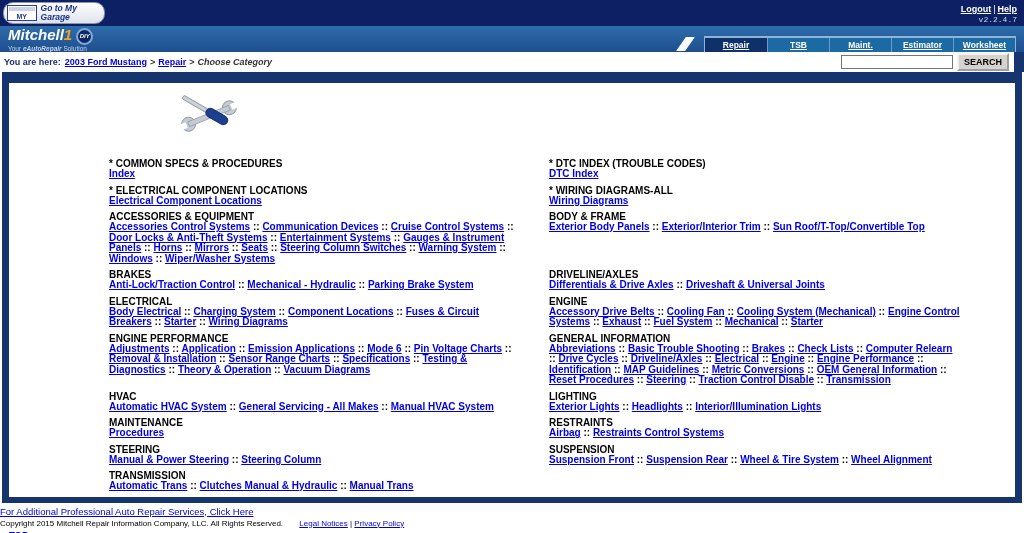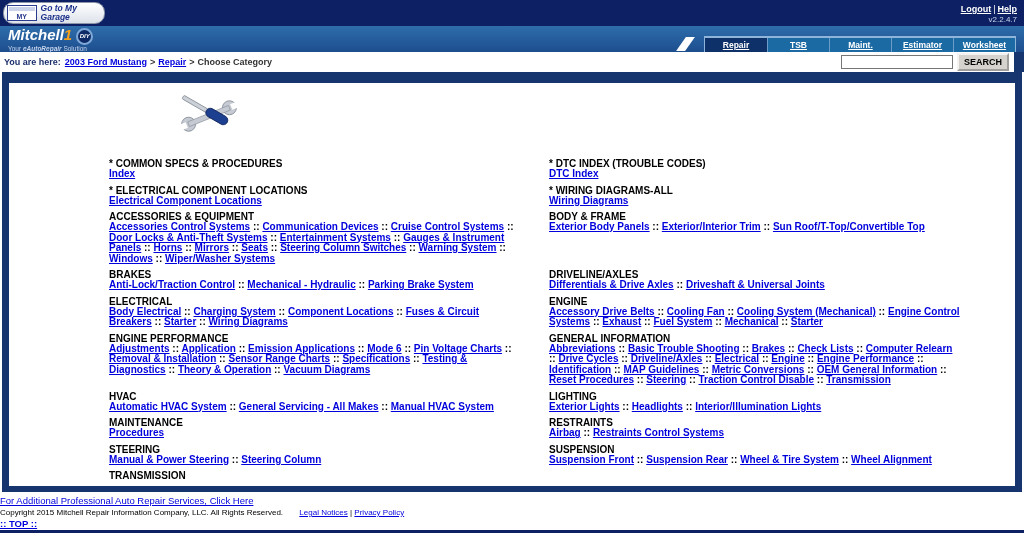--- a/index.html
+++ b/index.html
@@ -12,21 +12,21 @@
   .garage-btn { margin: 2px 0 0 3px; height: 22px; width: 102px; background: linear-gradient(#ffffff, #dde2ea);
     border: 1px solid #8d96a8; border-radius: 10px; display: flex; align-items: center; gap: 4px; padding: 1px 3px; cursor: pointer; }
   .plate { width: 33px; height: 16px; border: 1px solid #2a3b8f; background: #fff; position: relative;
     font-size: 7px; font-weight: bold; color: #2a3b8f; text-align: center; line-height: 22px; overflow: hidden; }
   .plate::before { content: ""; position: absolute; top: 1px; left: 1px; right: 1px; height: 4px; background: #c9d2e8; }
   .garage-label { color: #1a2f8a; font-style: italic; font-weight: bold; font-size: 8.5px; line-height: 9px; text-align: left; }
   .top-right { text-align: right; padding: 4px 7px 0 0; }
   .top-links { font-size: 9px; font-weight: bold; color: #fff; }
   .top-links a { color: #fff; text-decoration: underline; }
   .top-links .pipe { font-weight: normal; margin: 0 2px; }
-  .version { color: #ccd6ee; font-size: 8px; margin-top: 1px; }
+  .version { color: #ccd6ee; font-size: 8px; margin-top: 1px; font-family: Liberation Mono, monospace; }
 
   
   .bluebar { height: 26px; background: linear-gradient(180deg, var(--bar_blue_top, #2f6dab), var(--bar_blue_bottom, #1d4e8e)); position: relative; }
   .brand { position: absolute; left: 8px; top: 2px; line-height: 14px; }
   .brand-name { font-size: 15px; font-weight: bold; font-style: italic; color: #fff; }
   .brand-one { color: var(--brand_orange, #f7a01b); }
   .brand-badge { display: inline-block; width: 17px; height: 17px; border-radius: 50%; background: #0d2a66;
     border: 2px solid #7fa9d9; color: #fff; font-size: 6px; font-style: italic; font-weight: bold;
     text-align: center; line-height: 13px; vertical-align: middle; margin-left: 4px; }
   .brand-tagline { font-size: 6.5px; color: #c6d4ec; line-height: 7px; }
@@ -39,21 +39,21 @@
   .tab:first-child { border-left: none; }
   .tab.active { background: var(--tab_active, #0d3168); }
 
   
   .crumbrow { height: 20px; background: #fff; display: flex; justify-content: space-between; align-items: center;
     padding-left: 4px; border-right: 10px solid var(--navy_border, #16356f); }
   .breadcrumb { font-size: 9px; font-weight: bold; color: #333; white-space: nowrap; }
   .bc-prefix { color: #1a2f6b; margin-right: 4px; }
   .bc-link { color: var(--link_blue, #0000dd); text-decoration: underline; }
   .bc-sep { color: #333; margin: 0 3px; }
-  .bc-current { color: #333; }
+  .bc-current { color: #333; font-style: italic; }
   .searchbox { display: flex; align-items: center; gap: 4px; padding-right: 5px; }
   .search-input { width: 112px; height: 14px; border: 1px solid #767676; font-size: 9px; padding: 0 2px; }
   .search-btn { height: 18px; font-size: 9px; font-weight: bold; font-family: "Liberation Sans", sans-serif;
     background: #d6d3ce; border: 2px outset #f4f3f1; padding: 0 5px; cursor: pointer; color: #000; }
 
   
   .wrapper { background: var(--navy_border, #16356f); padding: 11px 7px 6px 7px; margin: 0 2px; }
   .panel { background: #fff; min-height: 403px; padding-top: 7px; overflow: hidden; }
   .titleblock { display: flex; align-items: flex-start; margin-left: 168px; height: 50px; }
   .title-text { font-size: 17px; line-height: 19px; font-weight: bold; font-style: italic;
@@ -209,20 +209,21 @@
           <div class="cat-cell">
             <div class="cat-heading">STEERING</div>
             <div class="cat-links"><a class="cat-link">Manual &amp; Power Steering</a><span class="link-sep"> :: </span><a class="cat-link">Steering Column</a></div>
           </div>
           <div class="cat-cell">
             <div class="cat-heading">SUSPENSION</div>
             <div class="cat-links"><a class="cat-link">Suspension Front</a><span class="link-sep"> :: </span><a class="cat-link">Suspension Rear</a><span class="link-sep"> :: </span><a class="cat-link">Wheel &amp; Tire System</a><span class="link-sep"> :: </span><a class="cat-link">Wheel Alignment</a></div>
           </div>
           <div class="cat-cell">
             <div class="cat-heading">TRANSMISSION</div>
+            <div class="cat-links"><a class="cat-link">Automatic Trans</a><span class="link-sep"> :: </span><a class="cat-link">Clutches Manual &amp; Hydraulic</a><span class="link-sep"> :: </span><a class="cat-link">Manual Trans</a></div>
           </div>
           <div class="cat-cell"></div>
         </div>
 
     </div>
   </div>
 
   <div class="footer">
     <div class="footer-promo"><a>For Additional Professional Auto Repair Services, Click Here</a></div>
     <div class="footer-copy">

